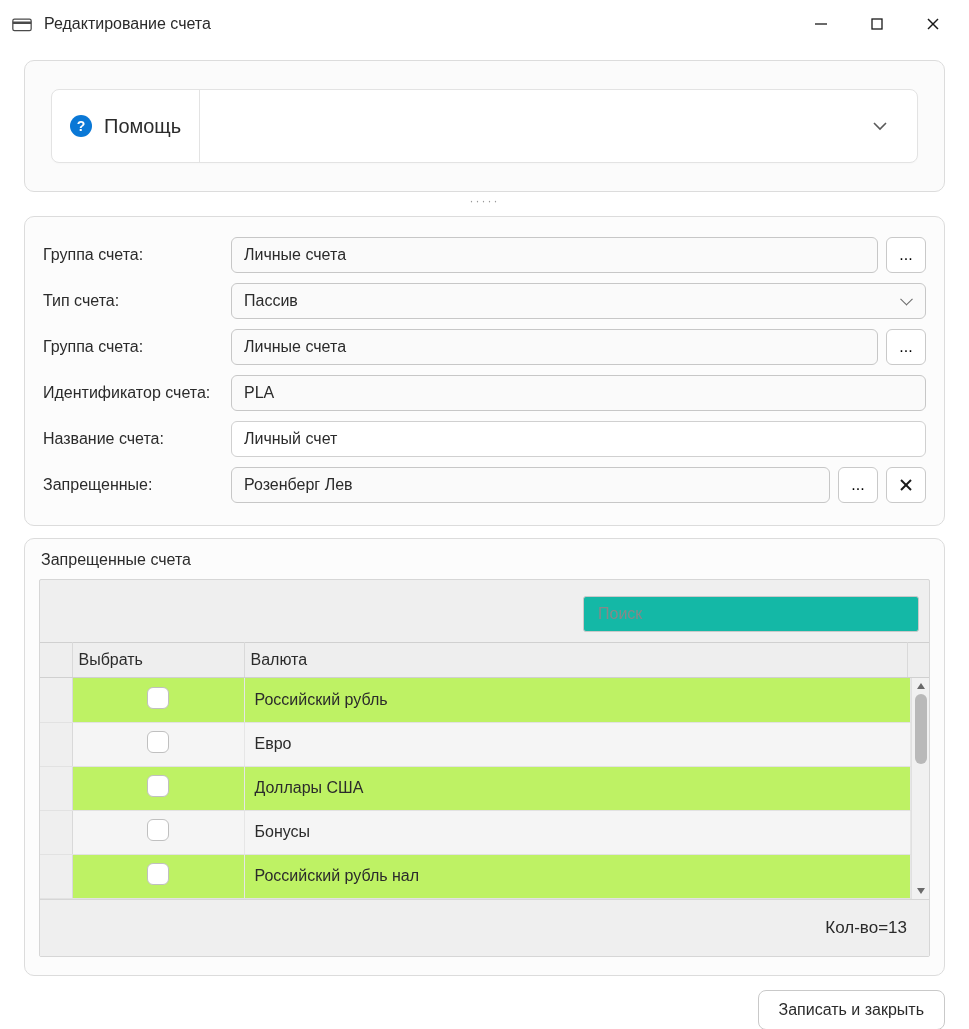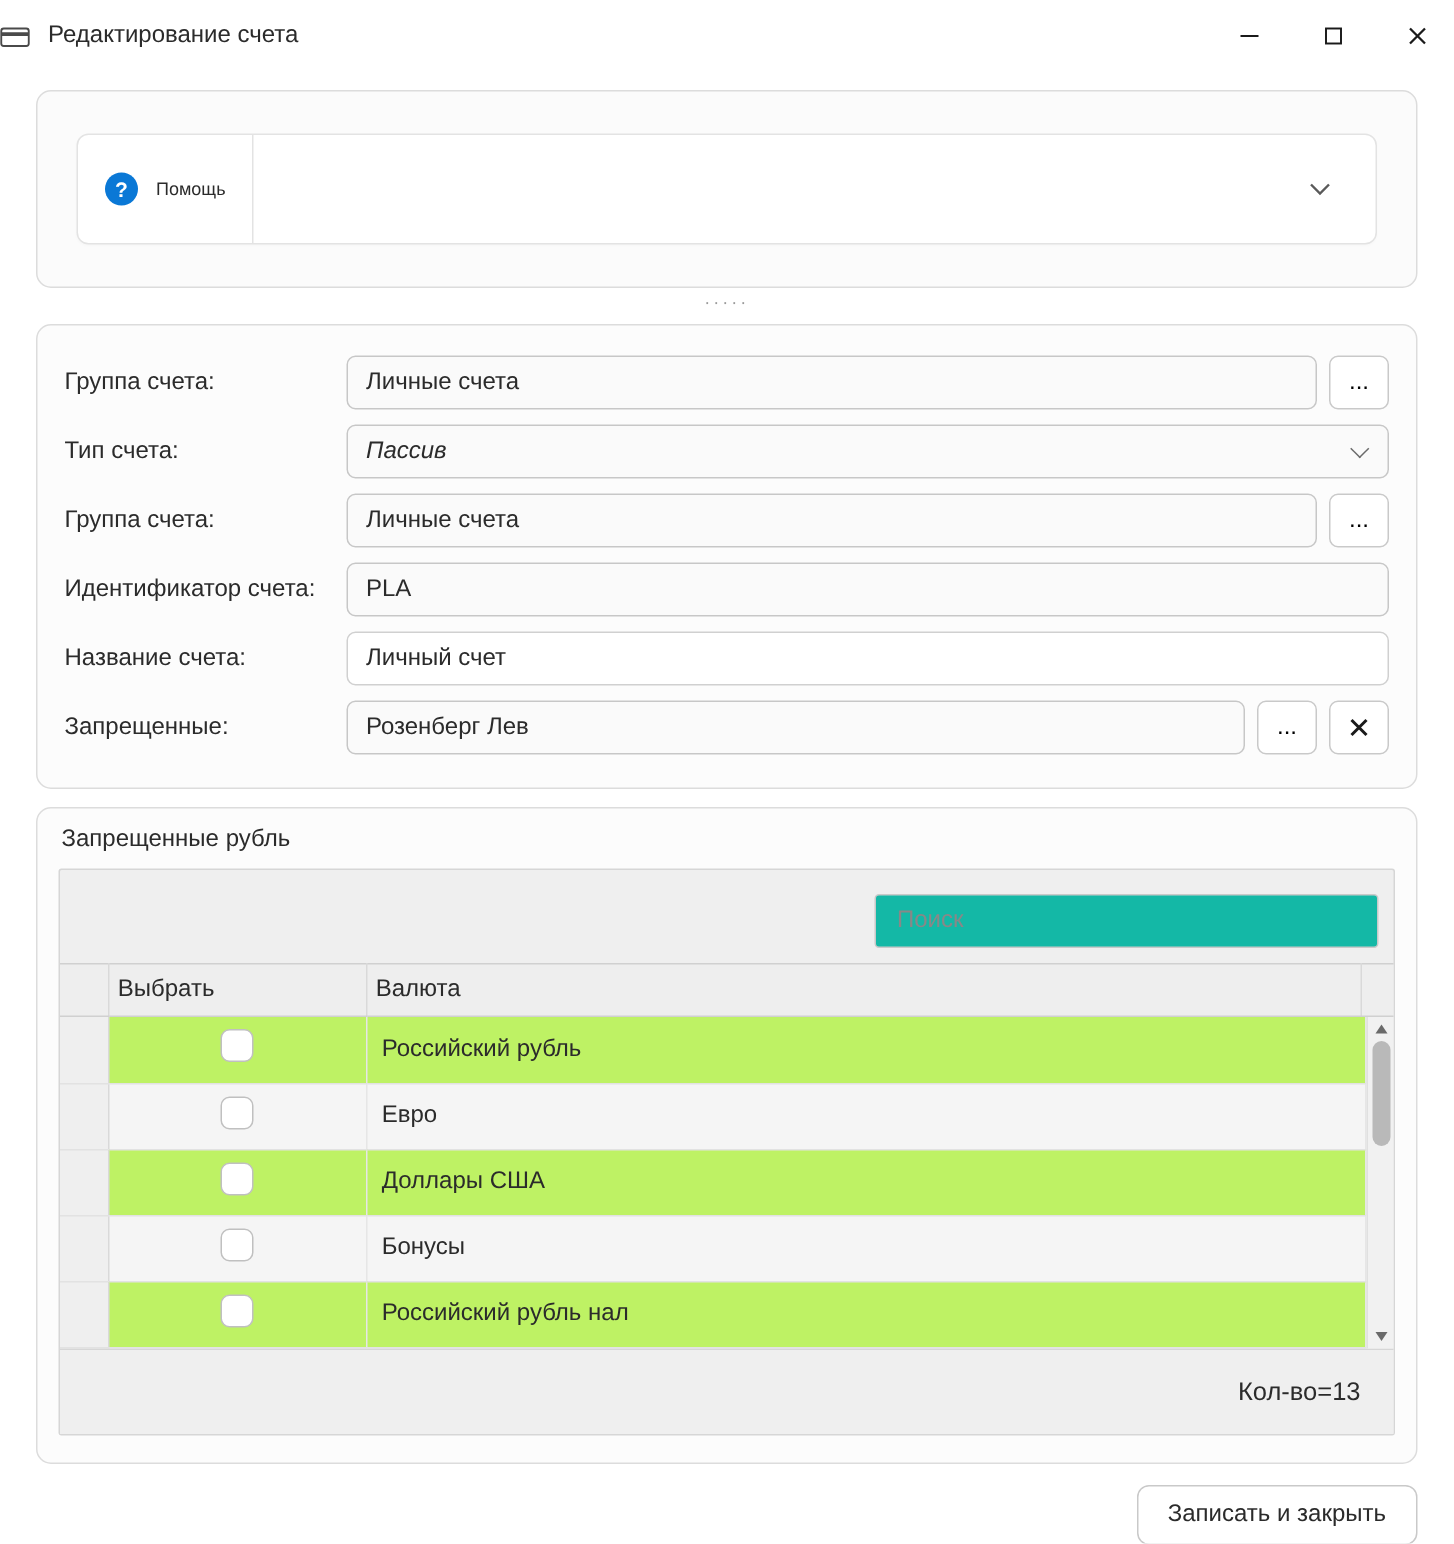--- a/index.html
+++ b/index.html
@@ -9,21 +9,21 @@
   background: #ffffff;
   color: #1a1a1a;
   width: 969px;
   height: 1029px;
   overflow: hidden;
 }
 .titlebar {
   height: 48px;
   display: flex;
   align-items: center;
-  padding: 0 0;
+  padding: 0 12px;
 }
 .titlebar .app-icon {
   width: 20px; height: 16px;
   margin-right: 12px;
   display: inline-flex;
 }
 .titlebar .title {
   font-size: 16px;
   color: #2b2b2b;
 }
@@ -64,21 +64,21 @@
   gap: 12px;
   padding: 0 18px;
   border-right: 1px solid #e3e3e3;
 }
 .help-icon-wrap {
   width: 22px; height: 22px; border-radius: 50%;
   background: #0a78d6;
   display:flex; align-items:center; justify-content:center;
   color:#fff; font-weight:bold; font-size:14px;
 }
-.help-label { font-size: 12px; color: #2b2b2b; }
+.help-label { font-size: 20px; color: #2b2b2b; }
 .help-right {
   flex:1;
   display:flex; align-items:center; justify-content:flex-end;
   padding-right: 28px;
 }
 .drag-dots {
   text-align: center;
   color: #9a9a9a;
   font-size: 12px;
   letter-spacing: 2px;
@@ -112,21 +112,21 @@
   height: 36px;
   border: 1px solid #c7c7c7;
   border-radius: 6px;
   background: #fafafa;
   padding: 0 12px;
   font-size: 16px;
   color: #2b2b2b;
   display:flex; align-items:center;
 }
 .fc.white { background:#ffffff; border-color:#d0d0d0; }
-.fc.select { position:relative;font-style:italic; }
+.fc.select { position:relative; }
 .fc.select::after {
   content:"";
   position:absolute; right:14px; top:50%;
   width:8px; height:8px;
   border-right:1.5px solid #6a6a6a;
   border-bottom:1.5px solid #6a6a6a;
   transform: translateY(-70%) rotate(45deg);
 }
 .sq-btn {
   width: 40px; height: 36px;
@@ -363,21 +363,21 @@
               <line x1="1" y1="1" x2="11" y2="11" stroke="#1a1a1a" stroke-width="2"></line>
               <line x1="11" y1="1" x2="1" y2="11" stroke="#1a1a1a" stroke-width="2"></line>
             </svg>
         </button>
       </div>
     </div>
 
   </div>
 
   <div class="group-panel">
-    <div class="group-legend">Запрещенные рубль</div>
+    <div class="group-legend">Запрещенные счета</div>
 
     <div class="grid-wrap">
       <div class="grid-toolbar">
         <input class="search-input" placeholder="Поиск" style="">
       </div>
 
       <table class="grid">
         <thead>
           <tr>
             <th></th>

